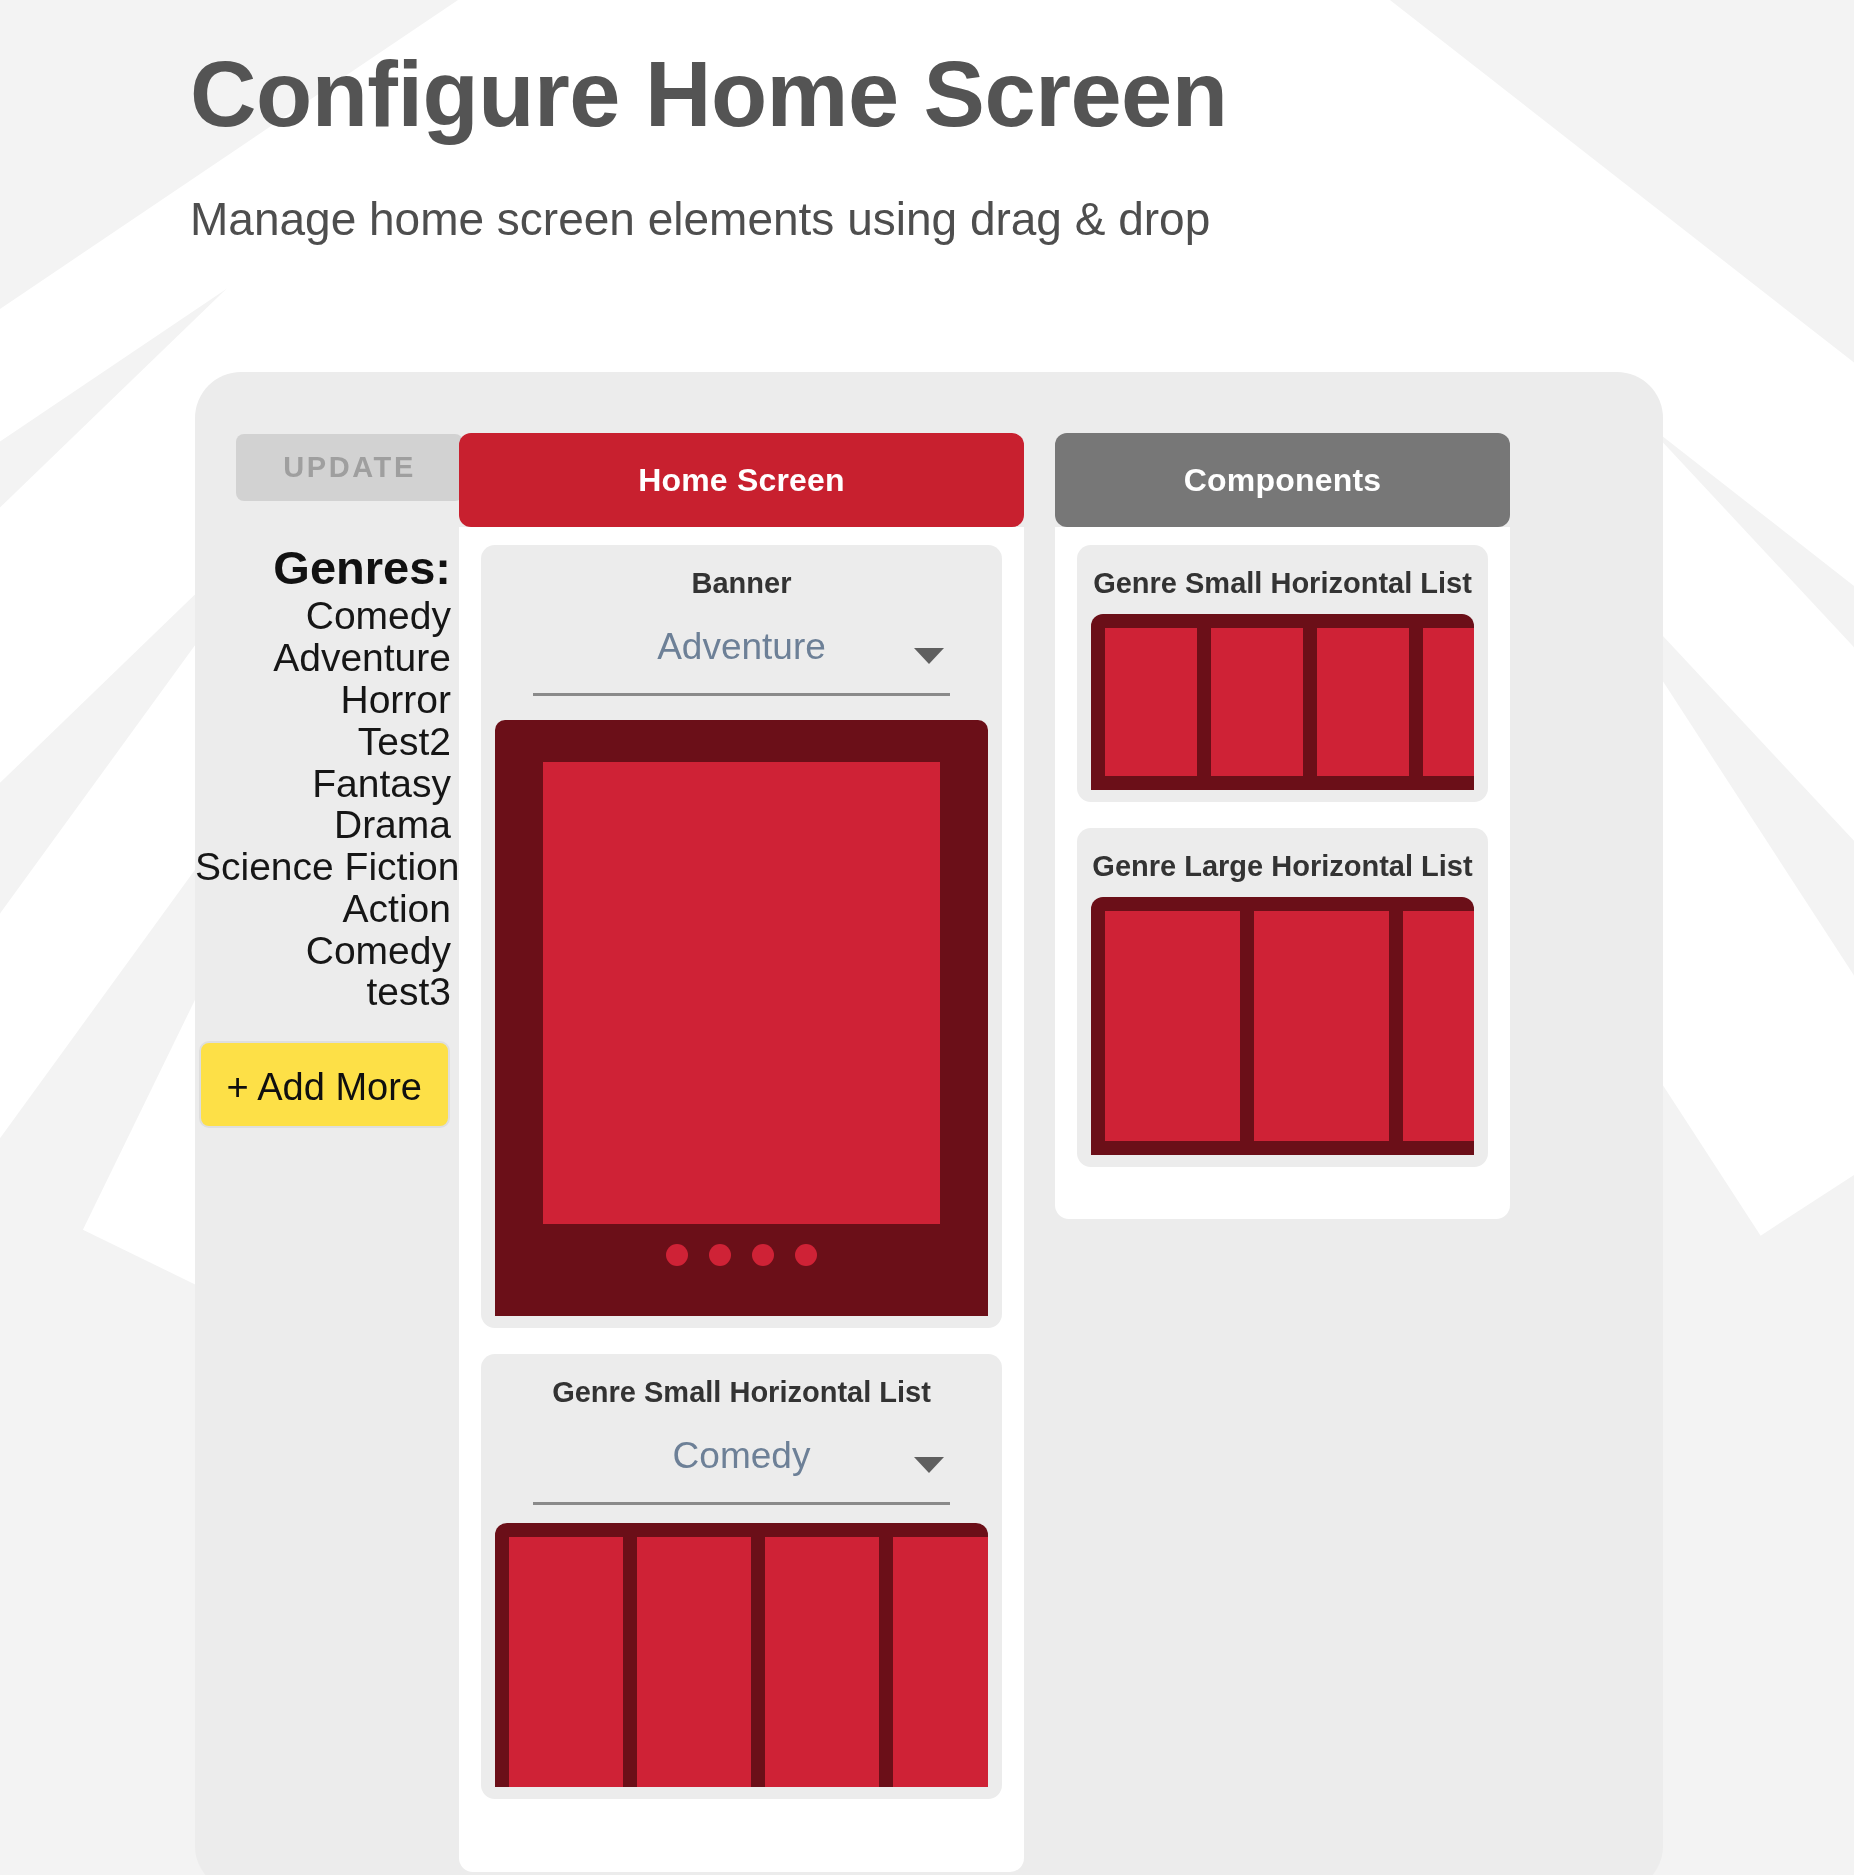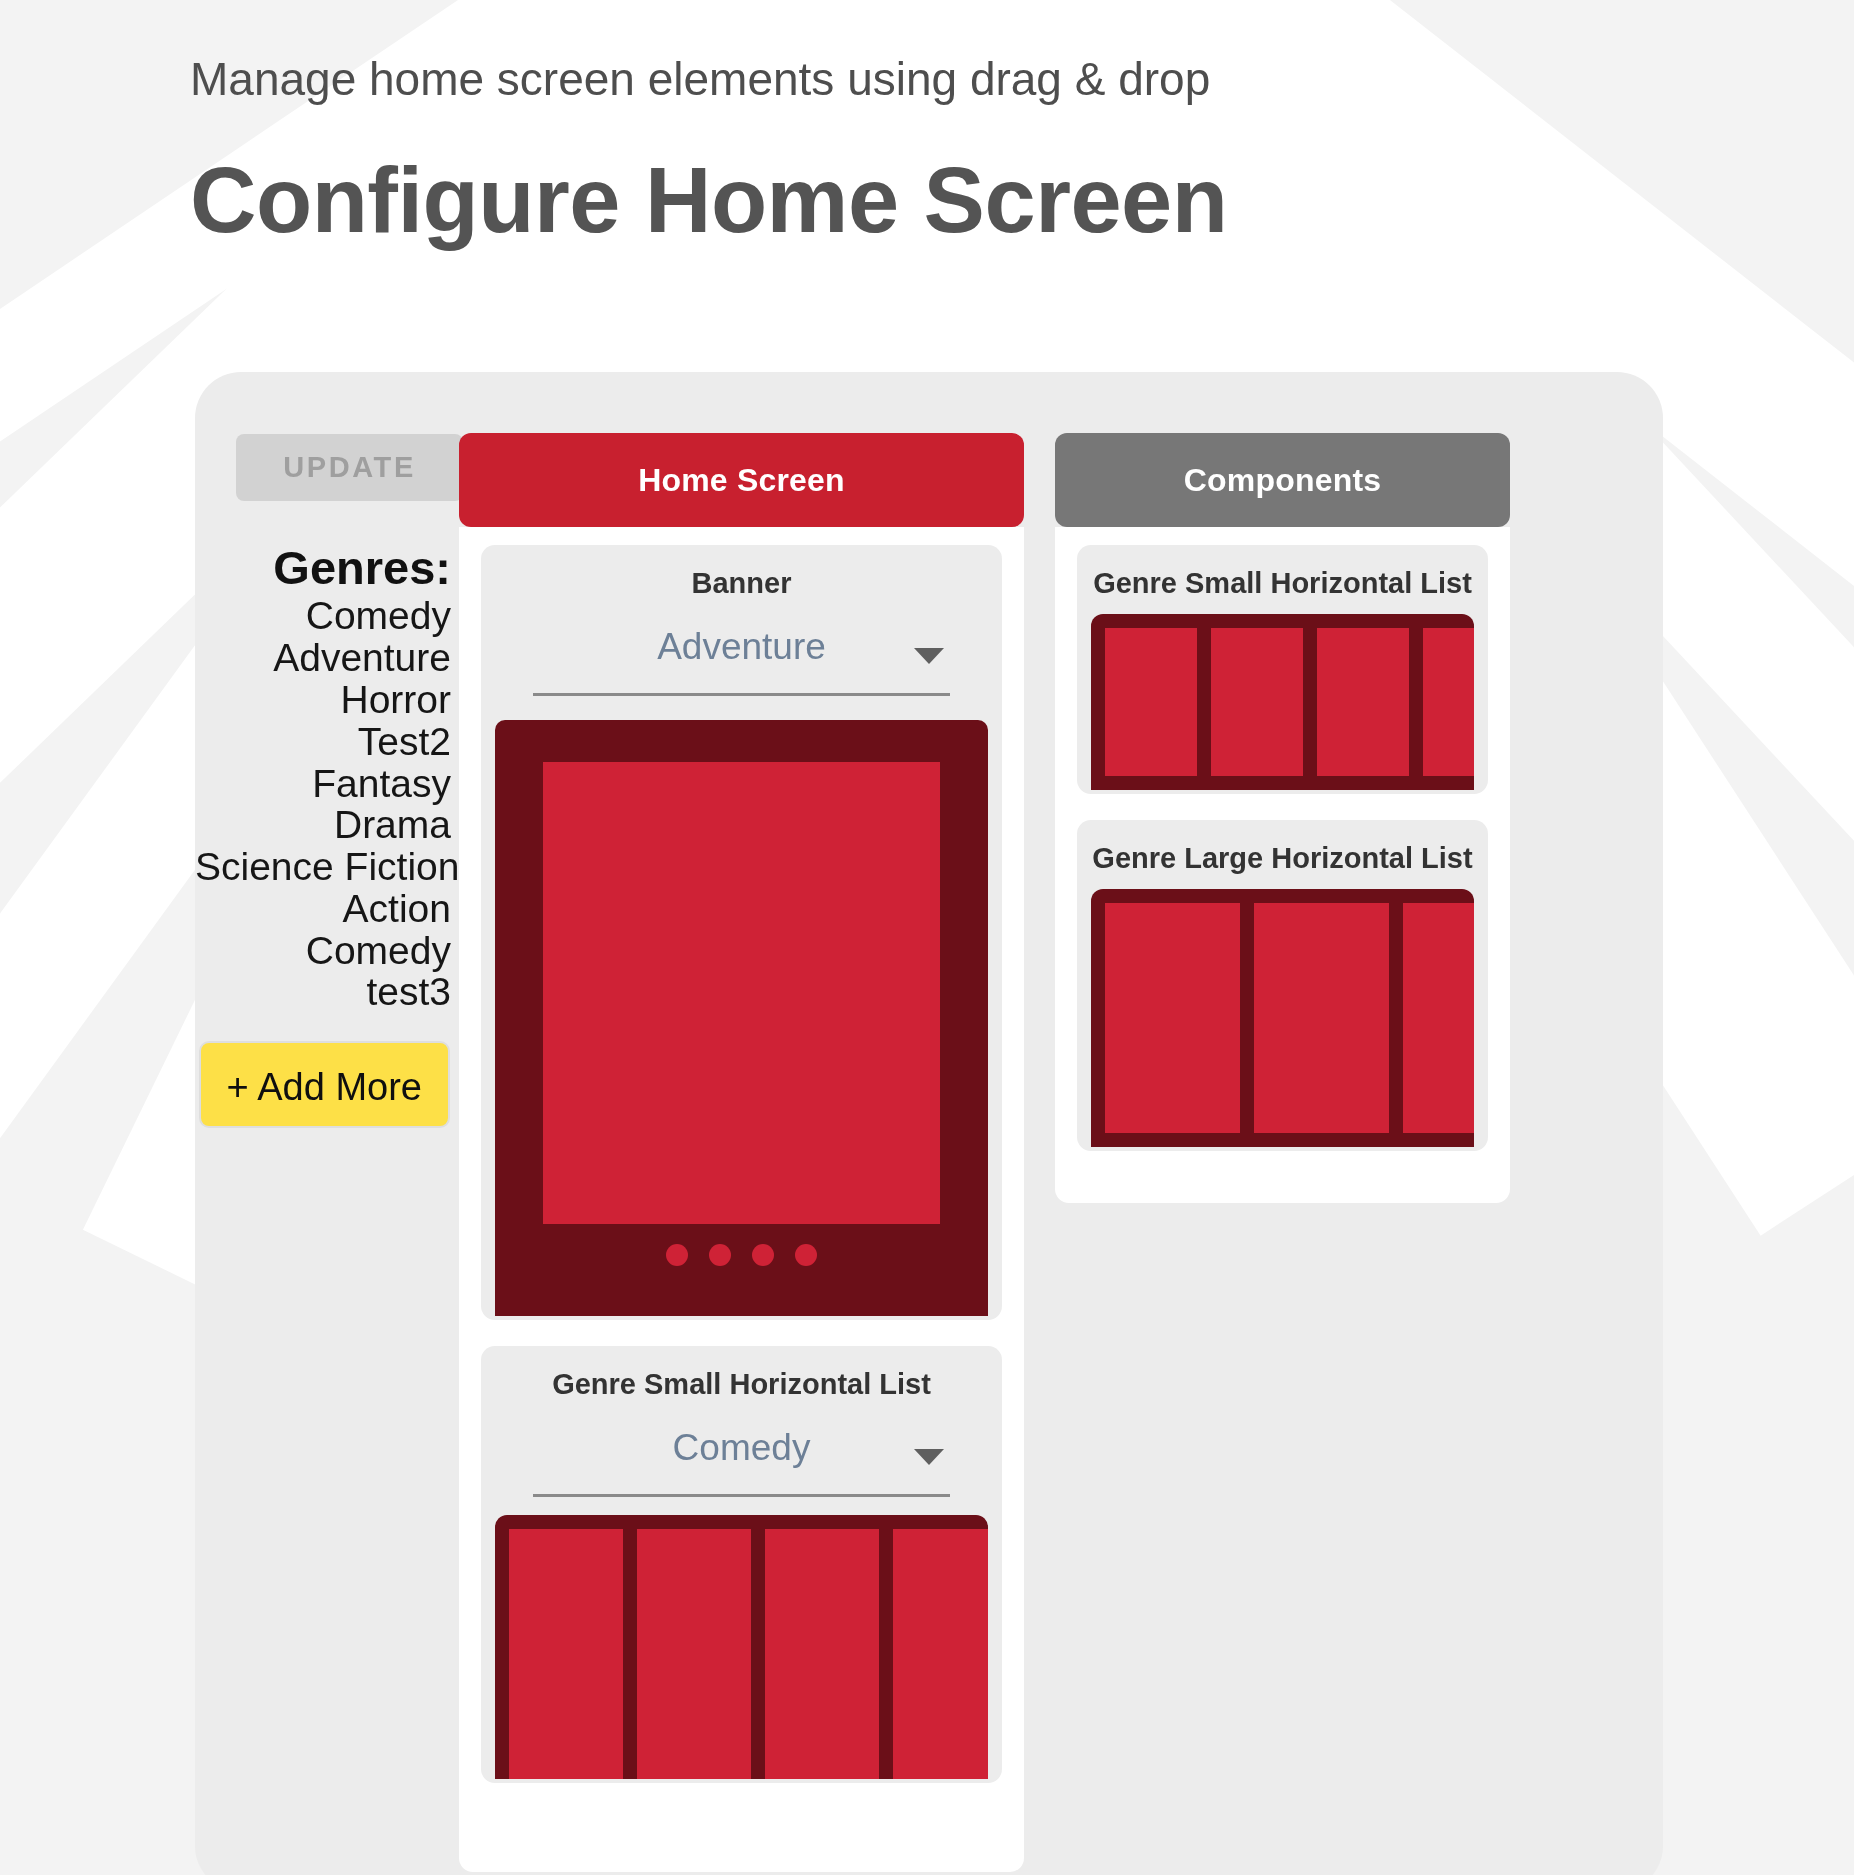--- a/index.html
+++ b/index.html
@@ -182,21 +182,21 @@
     border-bottom-right-radius: 14px;
     padding: 18px 22px 20px 22px;
   }
   #home-body { height: 1345px; overflow: hidden; }
   #components-body { padding-bottom: 26px; }
 
   
   .elem-card {
     background: #ececec;
     border-radius: 14px;
-    padding: 22px 14px 4px 14px;
+    padding: 22px 14px 12px 14px;
     margin-bottom: 26px;
     overflow: hidden;
   }
   .elem-title {
     text-align: center;
     font-size: 29px;
     font-weight: 700;
     color: #333333;
     margin-bottom: 10px;
   }
@@ -289,22 +289,22 @@
       <div class="ray" style="width: 198px; margin-left: -99px; transform: rotate(-4deg);"></div>
       <div class="ray" style="width: 242px; margin-left: -121px; transform: rotate(6deg);"></div>
       <div class="ray" style="width: 154px; margin-left: -77px; transform: rotate(16deg);"></div>
       <div class="ray" style="width: 220px; margin-left: -110px; transform: rotate(26deg);"></div>
       <div class="ray" style="width: 132px; margin-left: -66px; transform: rotate(36deg);"></div>
       <div class="ray" style="width: 198px; margin-left: -99px; transform: rotate(46deg);"></div>
       <div class="ray" style="width: 110px; margin-left: -55px; transform: rotate(56deg);"></div>
     </div>
 
   <div id="header">
+    <div id="page-title">Configure Home Screen</div>
     <div id="page-subtitle">Manage home screen elements using drag &amp; drop</div>
-    <div id="page-title">Configure Home Screen</div>
   </div>
 
   <div id="panel">
 
     <div id="col-left">
       <button id="update-btn">UPDATE</button>
 
       <div id="genres-block">
         <div id="genres-heading">Genres:</div>
         <div id="genres-list">

